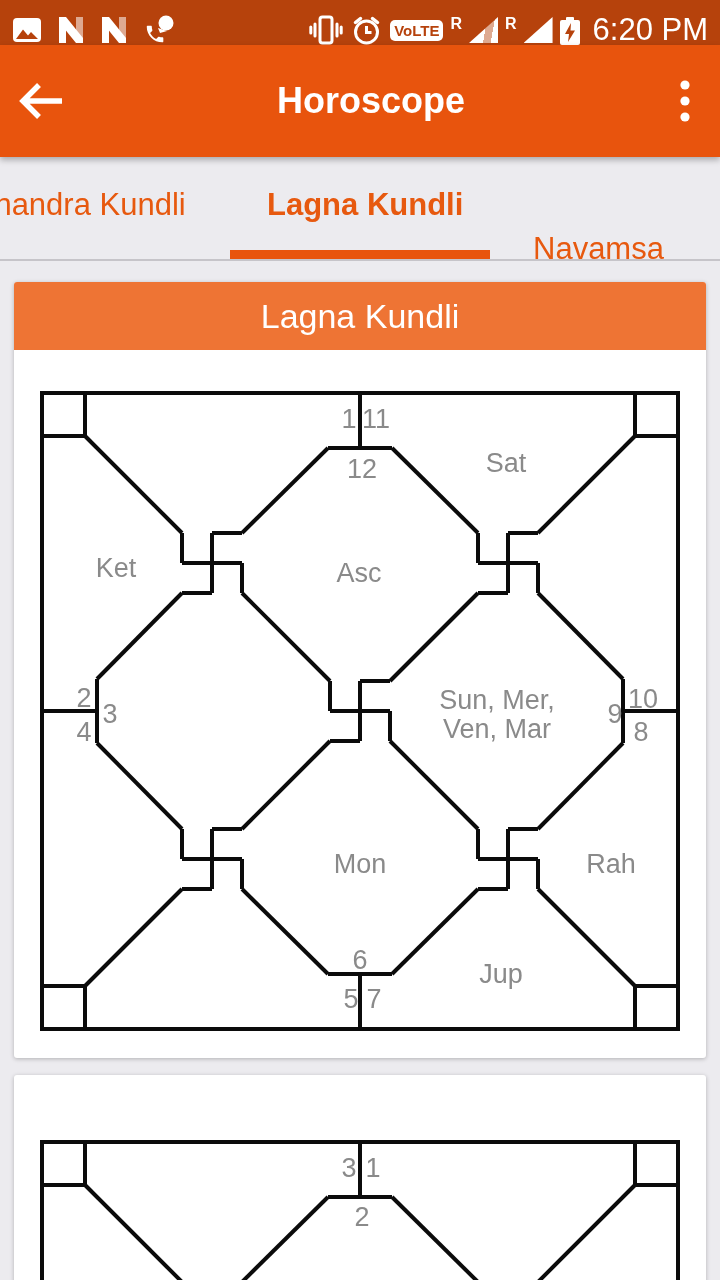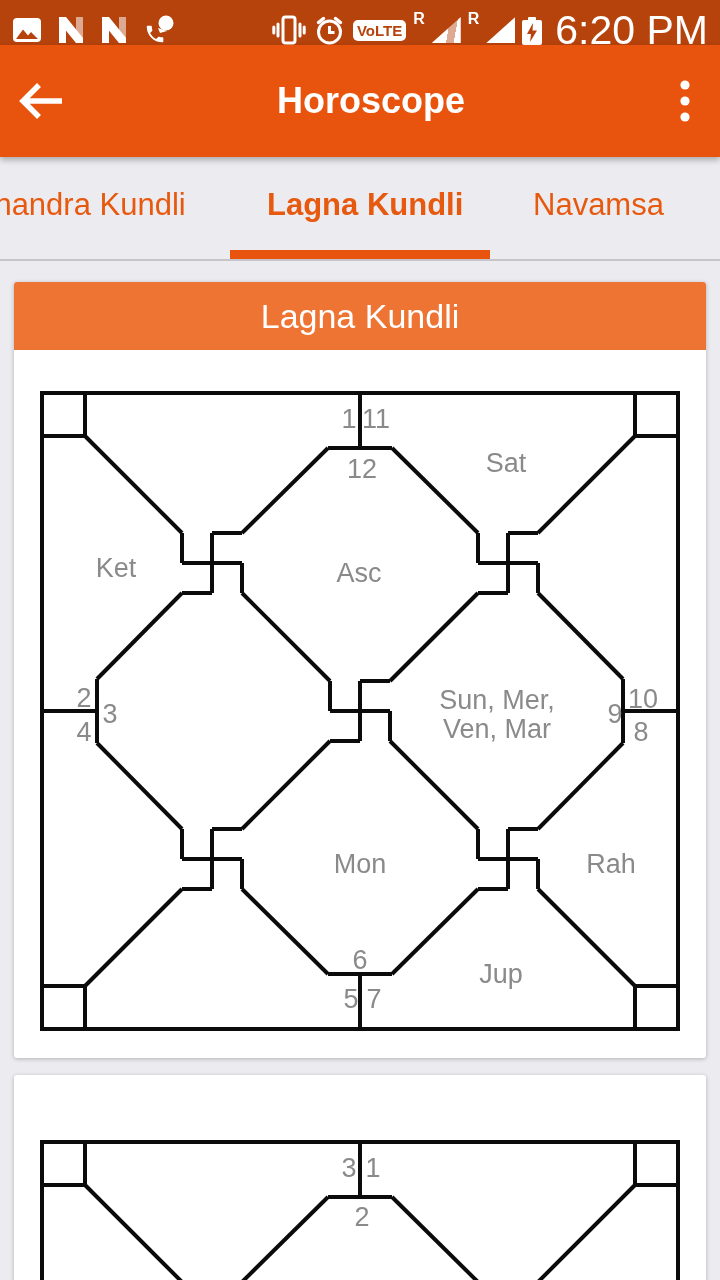--- a/index.html
+++ b/index.html
@@ -16,21 +16,21 @@
   .sb-ico{display:block;}
   .volte{background:#fff;color:#B6420C;font-weight:bold;font-size:15px;
     border-radius:5px;padding:3px 4px;line-height:1;letter-spacing:0;}
   .sup-r{font-size:16px;font-weight:bold;color:#fff;align-self:flex-start;line-height:1;margin-top:4px;}
   .tri{width:29px;height:26px;clip-path:polygon(100% 0,100% 100%,0 100%);background:#fff;}
   .tri.partial{background:linear-gradient(100deg,#fff 0 55%,rgba(255,255,255,.55) 55% 78%,#fff 78%);}
   .battery{position:relative;width:20px;height:28px;margin-top:2px;}
   .battery .cap{position:absolute;top:0;left:6px;width:8px;height:4px;background:#fff;border-radius:1px;}
   .battery .body{position:absolute;top:3px;left:0;width:20px;height:25px;background:#fff;border-radius:2px;}
   .battery svg{position:absolute;top:3px;left:0;}
-  .sb-time{font-size:41px;color:#fff;margin-left:6px;white-space:nowrap;}
+  .sb-time{font-size:31px;color:#fff;margin-left:6px;white-space:nowrap;}
 
   
   .appbar{position:absolute;top:45px;left:0;width:720px;height:112px;background:#E8540D;
     box-shadow:0 3px 6px rgba(0,0,0,.28);z-index:5;}
   .appbar-title{position:absolute;left:0;right:0;top:0;height:112px;line-height:112px;
     text-align:center;color:#fff;font-size:36px;font-weight:bold;pointer-events:none;margin-left:22px;}
   .back-btn{position:absolute;left:14px;top:31px;width:56px;height:50px;display:flex;
     align-items:center;justify-content:center;background:transparent;border:none;padding:0;cursor:pointer;}
   .menu-btn{position:absolute;right:10px;top:31px;width:50px;height:50px;display:flex;
     align-items:center;justify-content:center;background:transparent;border:none;padding:0;cursor:pointer;}
@@ -122,21 +122,21 @@
         <circle cx="6" cy="6" r="4.6" fill="#fff"></circle>
         <circle cx="6" cy="22" r="4.6" fill="#fff"></circle>
         <circle cx="6" cy="38" r="4.6" fill="#fff"></circle>
       </svg>
     </button>
   </div>
 
   <div class="tabbar">
     <span class="tab" style="left:-28px;">Chandra Kundli</span>
     <span class="tab active" style="left:267px;">Lagna Kundli</span>
-    <span class="tab" style="left:533px;">Navamsa</span>
+    <span class="tab" style="left:533px;margin-top:44px;">Navamsa</span>
     <div class="tab-indicator"></div>
     <div class="tab-divider"></div>
   </div>
 
   <div class="content">
 
     <div class="card card1">
       <div class="card-header">
         <span>Lagna Kundli</span>
       </div>

